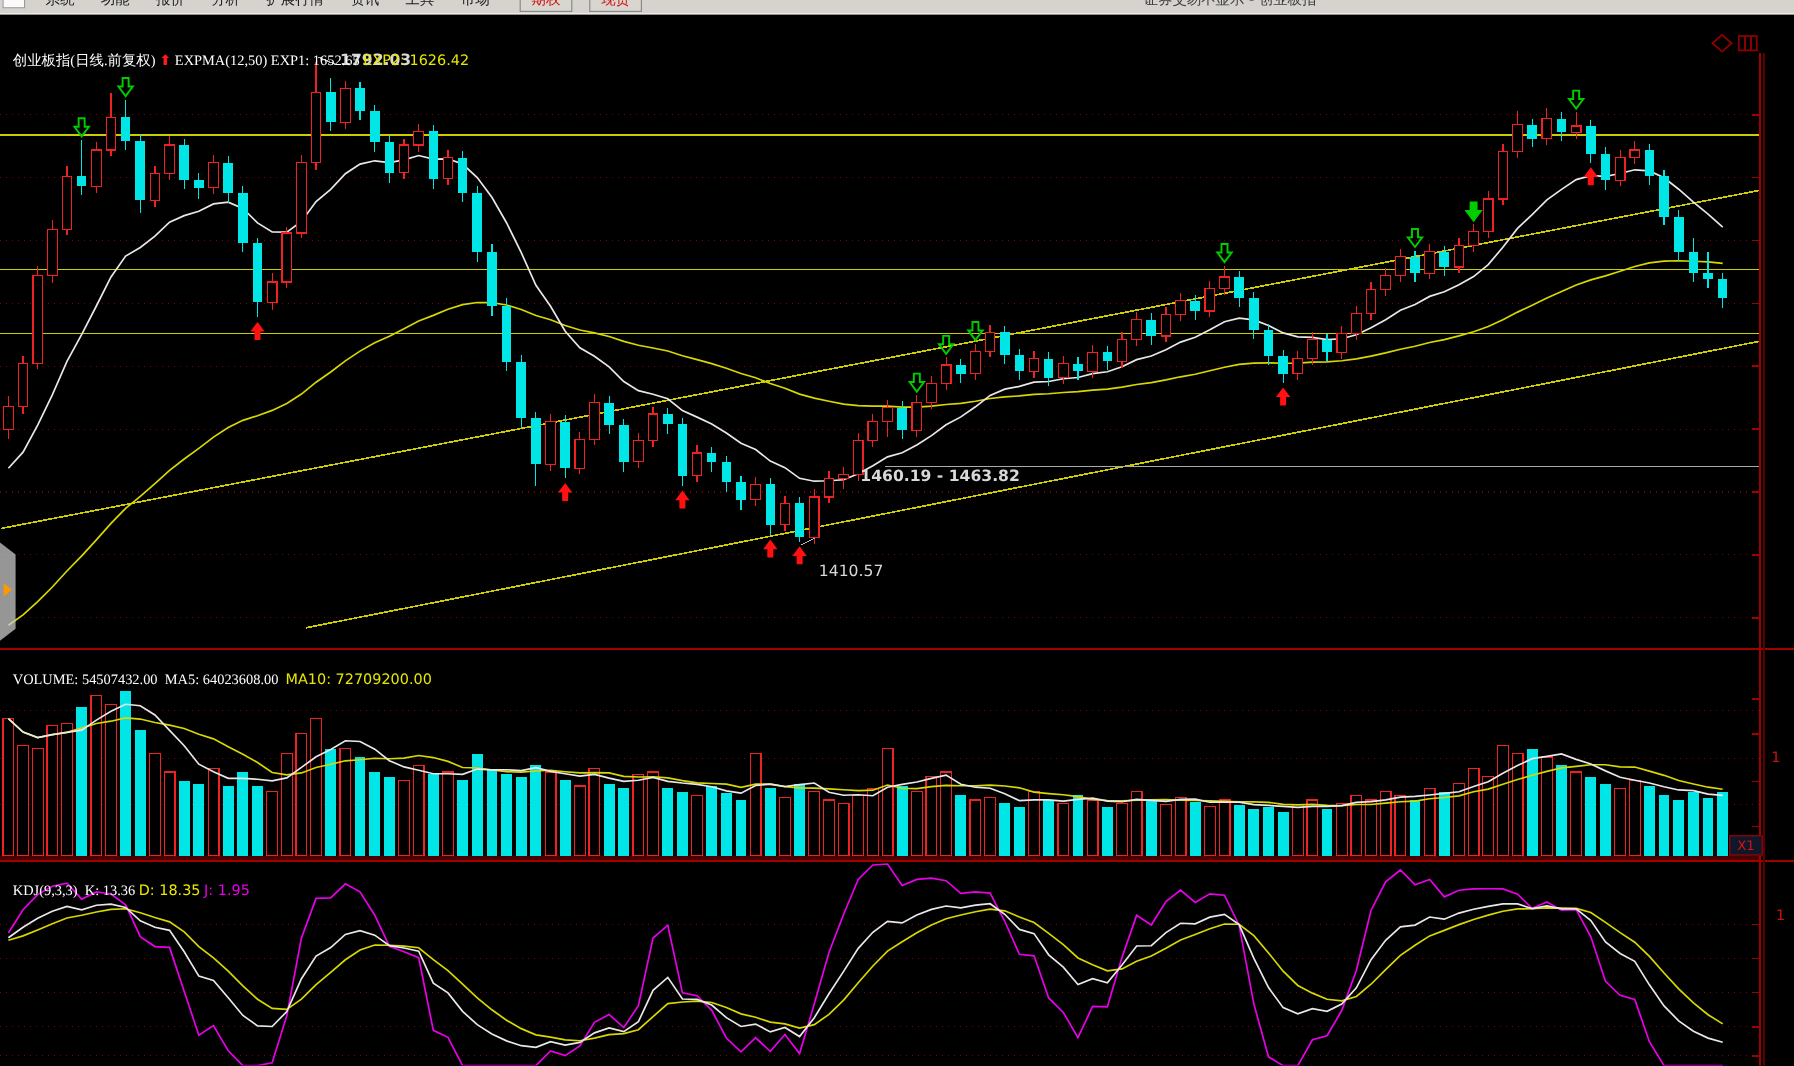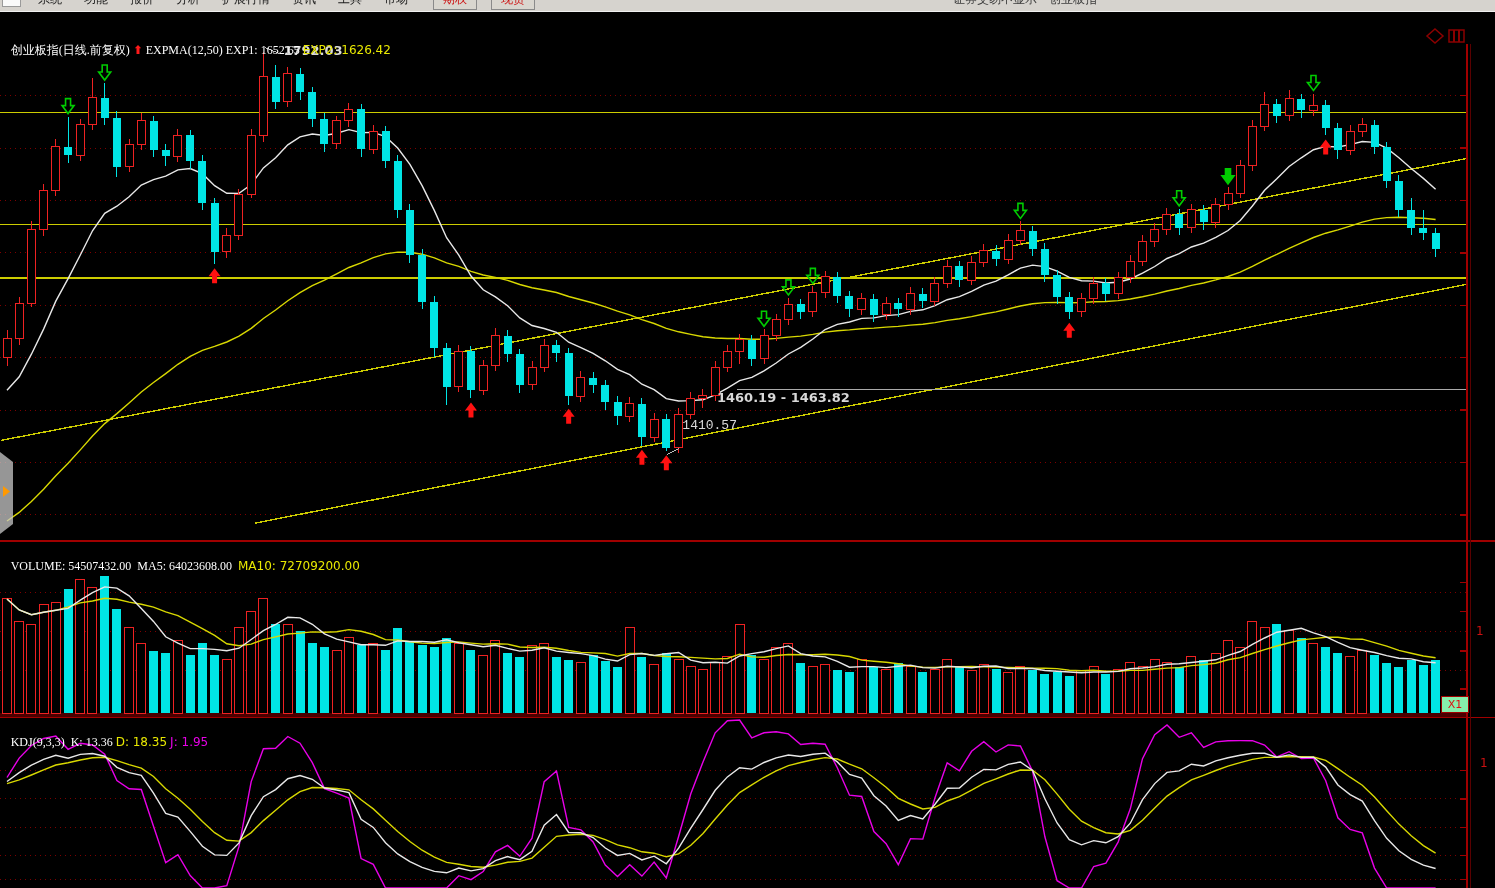--- a/index.html
+++ b/index.html
@@ -12,21 +12,21 @@
   .menu-item{padding:0 11px;white-space:nowrap;cursor:default;}
   .menu-item-hot{margin-left:14px;padding:1px 9px;border:1px solid #8a8a8a;background:#d9d6cf;color:#cc1111;white-space:nowrap;}
   .win-title{position:absolute;left:953px;top:0;height:24px;line-height:24px;color:#3c3c3c;white-space:nowrap;}
   
   .hdr{position:absolute;font-size:12px;white-space:pre;letter-spacing:0px;z-index:5;}
   .w{color:#ffffff;font-family:Liberation Serif, serif;} .y{color:#e8e800;} .m{color:#e800e8;}
   .arrow-up-glyph{color:#ff1a1a;font-weight:bold;padding:0 3px;}
   
   .plabel{position:absolute;font-size:13px;color:#d8d8d8;white-space:pre;z-index:4;}
   .axlabel{position:absolute;font-size:12px;color:#cc1111;z-index:4;}
-  .x1box{position:absolute;left:1441px;top:696px;width:26px;height:15px;border:1px solid #a00000;color:#dd1111;font-size:11px;line-height:15px;text-align:center;z-index:6;background:#86efac;}
+  .x1box{position:absolute;left:1441px;top:696px;width:26px;height:15px;border:1px solid #a00000;color:#dd1111;font-size:11px;line-height:15px;text-align:center;z-index:6;background:#0f172a;}
   svg{position:absolute;left:0;top:0;z-index:1;}
 </style>
 </head>
 <body>
 
 <div class="menubar">
   <div class="menubar-inner">
     <span class="applogo"></span>
     <span class="menu-item">系统</span>
     <span class="menu-item">功能</span>
@@ -49,21 +49,21 @@
 <div class="hdr" style="left:3px;top:545px;">
   <span class="w">VOLUME: 54507432.00</span><span class="w">  </span><span class="w">MA5: 64023608.00</span><span class="w">  </span><span class="y">MA10: 72709200.00</span>
 </div>
 
 <div class="hdr" style="left:3px;top:721px;">
   <span class="w">KDJ(9,3,3)</span><span class="w">  </span><span class="w">K: 13.36</span><span class="w"> </span><span class="y">D: 18.35</span><span class="w"> </span><span class="m">J: 1.95</span>
 </div>
 
 <div class="plabel" id="lbl-high" style="left: 283.41px; top: 42.6229px; font-weight: bold;">1792.03</div>
 <div class="plabel" id="lbl-gap" style="left: 716.97px; top: 390.435px; font-weight: bold;">1460.19 - 1463.82</div>
-<div class="plabel" id="lbl-low" style="left: 682.34px; top: 418px; font-family: Liberation Mono, monospace;">1410.57</div>
+<div class="plabel" id="lbl-low" style="left: 682.34px; top: 469px;">1410.57</div>
 
 <div class="axlabel" style="left:1476px;top:624px;">1</div>
 <div class="axlabel" style="left:1480px;top:756px;">1</div>
 <div class="x1box">X1</div>
 
 <svg id="chart" width="1495" height="888" viewBox="0 0 1495 888">
     <line x1="0" y1="95.63541666666666" x2="1467" y2="95.63541666666666" stroke="#7d0000" stroke-width="1" stroke-dasharray="1 4" shape-rendering="crispEdges"></line>
     <line x1="0" y1="148.03125" x2="1467" y2="148.03125" stroke="#7d0000" stroke-width="1" stroke-dasharray="1 4" shape-rendering="crispEdges"></line>
     <line x1="0" y1="200.42708333333334" x2="1467" y2="200.42708333333334" stroke="#7d0000" stroke-width="1" stroke-dasharray="1 4" shape-rendering="crispEdges"></line>
     <line x1="0" y1="252.82291666666666" x2="1467" y2="252.82291666666666" stroke="#7d0000" stroke-width="1" stroke-dasharray="1 4" shape-rendering="crispEdges"></line>

